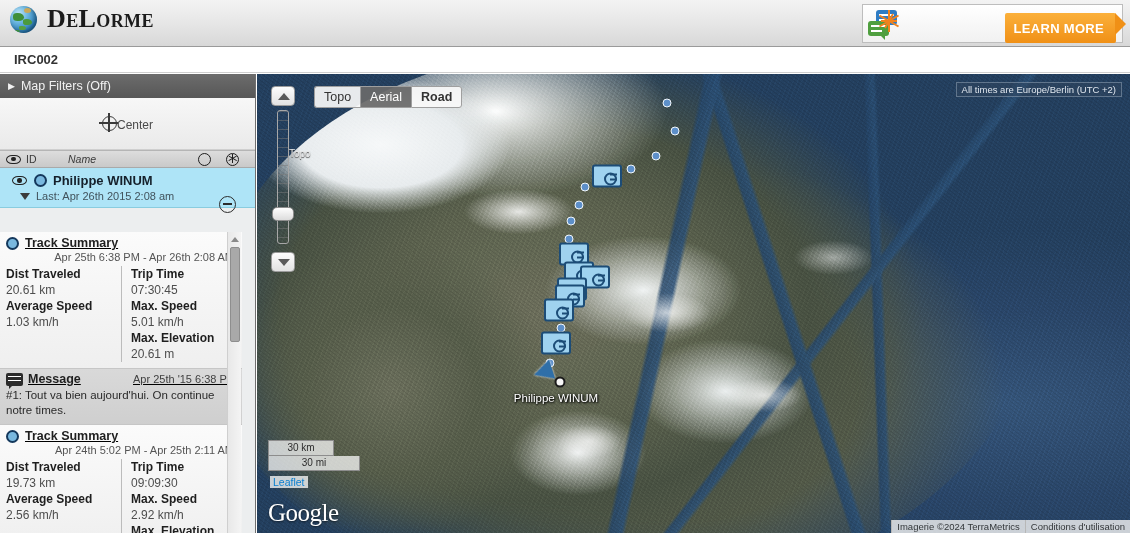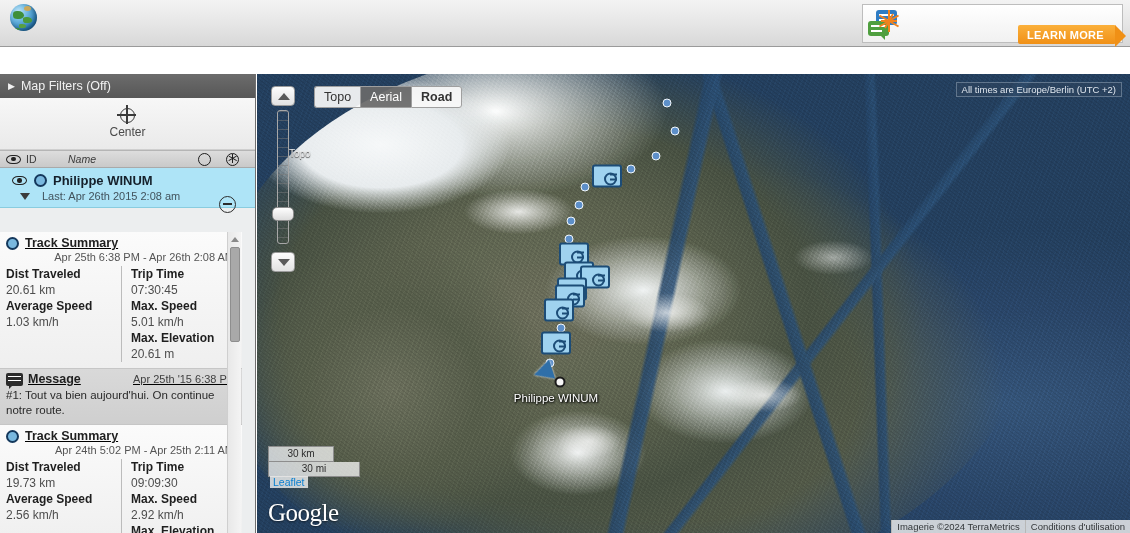--- a/index.html
+++ b/index.html
@@ -60,24 +60,24 @@
   .ad-star { position:relative; width:0; height:0; margin-left:-4px; }
   .ad-star i {
     position:absolute; left:-6px; top:-14px; width:2px; height:22px; background:#f0821e;
     transform-origin: 50% 50%;
   }
   .ad-star i:nth-child(2){ transform: rotate(60deg); }
   .ad-star i:nth-child(3){ transform: rotate(120deg); }
   .ad-star i:nth-child(4){ transform: rotate(30deg); height:16px; top:-11px;}
   .ad-star i:nth-child(5){ transform: rotate(90deg); height:16px; top:-11px;}
   .learn {
-    position:absolute; right: 6px; top: 8px; height: 19px; padding: 0 12px 0 9px;
+    position:absolute; right: 6px; top: 8px; height: 30px; padding: 0 12px 0 9px;
     background: linear-gradient(to bottom,#fbb03b,#f09016);
-    color:#fff; font-size: 11px; font-weight:700; letter-spacing:.3px;
-    display:flex; align-items:center; border-radius:2px;margin-top:12px;
+    color:#fff; font-size: 13px; font-weight:700; letter-spacing:.3px;
+    display:flex; align-items:center; border-radius:2px;
   }
   .learn::after{
     content:""; position:absolute; right:-10px; top:0;
     border-style: solid; border-width: 11.5px 0 11.5px 11px;
     border-color: transparent transparent transparent #f09016;
   }
 
   
   .subbar {
     position:absolute; left:0; top:47px; width:1130px; height:26px;
@@ -90,21 +90,21 @@
   .sidebar { position:absolute; left:0; top:74px; width:256px; height:459px; background:#eceeef;
              border-right:1px solid #6f6f6f; }
   .filters {
     height: 24px; background: linear-gradient(to bottom,#6c6c6c,#575757);
     display:flex; align-items:center; padding-left:8px;
     color:#f2f2f2; font-size:12.5px;
   }
   .filters .tri { font-size:9px; margin-right:6px; }
   .center-box {
     height: 52px; background: linear-gradient(to bottom,#f7f7f7,#eaeaea);
-    display:flex; flex-direction:column; align-items:center; justify-content:center;
+    display:flex; flex-direction:row; align-items:center; justify-content:center;
     border-bottom:1px solid #cfcfcf;
   }
   .cross-icon { width:15px; height:15px; border:1.6px solid #3a3a3a; border-radius:50%; position:relative; }
   .cross-icon::before,.cross-icon::after{content:"";position:absolute;background:#3a3a3a;}
   .cross-icon::before{left:-4px;top:5.4px;width:19px;height:1.6px;}
   .cross-icon::after{top:-4px;left:5.4px;height:19px;width:1.6px;}
   .center-label{ font-size:12px; color:#4a4a4a; margin-top:2px; }
 
   .list-head {
     height: 18px; background: linear-gradient(to bottom,#dddddd,#c9c9c9);
@@ -120,21 +120,21 @@
   .ico-star i{position:absolute;left:5px;top:0.3px;width:1.4px;height:9px;background:#1d1d1d;transform-origin:50% 50%;}
   .ico-star i:nth-child(2){transform:rotate(60deg);} .ico-star i:nth-child(3){transform:rotate(120deg);}
 
   .row-person {
     background:#aee4f7; border-bottom:1px solid #89ccdf; padding:3px 0 5px 0; position:relative;
   }
   .person-line{ display:flex; align-items:center; padding:2px 0 0 6px; }
   .person-line .eye{ margin-right:7px; }
   .dot-marker{ width:13px;height:13px;border-radius:50%;background:#79b8df;border:2px solid #14385c; margin-right:6px;}
   .person-name{ font-size:13px; font-weight:700; color:#15202b; }
-  .last-line{ display:flex; align-items:center; padding:2px 0 0 20px;gap:6px; }
+  .last-line{ display:flex; align-items:center; padding:2px 0 0 20px; }
   .caret-dn{ width:0;height:0;border-style:solid;border-width:7px 5px 0 5px;border-color:#3c3c3c transparent transparent transparent;margin-right:6px;}
   .last-text{ font-size:11px; color:#41525c; }
   .minus-btn{ position:absolute; right:19px; top:28px; width:17px;height:17px;border:1.6px solid #2b2b2b;border-radius:50%; }
   .minus-btn::after{content:"";position:absolute;left:2.5px;top:6.2px;width:9px;height:1.8px;background:#2b2b2b;}
 
   .detail-wrap{ position:absolute; left:0; top:158px; width:256px; height:375px; overflow:hidden; }
   .detail-scroll{ position:absolute; left:0; top:0; width:242px; }
   .card{ border-bottom:1px solid #c6c6c6; }
   .card.summary{ background: linear-gradient(to bottom,#fbfbfb,#efefef); padding:4px 6px 6px 6px; }
   .card.message{ background: linear-gradient(to bottom,#d9d9d9,#cfcfcf); padding:3px 6px 6px 6px; }
@@ -228,21 +228,21 @@
   .layers{ position:absolute; left:57px; top:12px; display:flex; }
   .layer-btn{ height:22px; padding:0 9px; display:flex; align-items:center; font-size:12.5px;
     background: rgba(248,248,248,.92); color:#333; border:1px solid #9f9f9f; border-right:none; }
   .layer-btn:first-child{ border-radius:3px 0 0 3px; }
   .layer-btn:last-child{ border-right:1px solid #9f9f9f; border-radius:0 3px 3px 0;font-weight:bold; }
   .layer-btn.active{ background: rgba(105,105,105,.93); color:#fff; }
 
   .tz-note{ position:absolute; right:8px; top:8px; font-size:9.5px; color:#dfe6ee;
     background:rgba(50,70,95,.45); padding:1px 5px; border:1px solid rgba(200,215,230,.35); }
 
-  .scale{ position:absolute; left:11px; bottom:56px; font-size:10px; color:#2c2c2c; }
+  .scale{ position:absolute; left:11px; bottom:62px; font-size:10px; color:#2c2c2c; }
   .scale div{ background:rgba(255,255,255,.72); border:1px solid #8d8d8d; border-top:none;
     padding:0 6px; line-height:14px; }
   .scale .km{ width:66px; border-top:1px solid #8d8d8d; text-align:center; }
   .scale .mi{ width:92px; text-align:center; }
   .leaflet{ position:absolute; left:13px; bottom:45px; font-size:10.5px; color:#0a7fd0;
     background:rgba(255,255,255,.75); padding:0 3px; }
   .gwatermark{ position:absolute; left:11px; bottom:6px; font-family:"Liberation Serif",serif;
     font-size:25px; color:#fff; text-shadow:0 1px 2px rgba(0,0,0,.6); letter-spacing:-.5px;}
   .attrib{ position:absolute; right:0; bottom:0; display:flex; font-size:9.5px; color:#33373a; }
   .attrib span{ background:rgba(240,240,240,.82); padding:1px 5px; border-left:1px solid #b7b7b7; }
@@ -261,20 +261,21 @@
     text-shadow: 0 0 3px #000, 1px 1px 2px #000; white-space:nowrap; }
 </style>
 </head>
 <body>
 
 <div id="app">
 
   <div class="topbar">
     <div class="brand">
       <div class="globe"></div>
+      <div class="brand-text">DeLorme</div>
     </div>
 
     <div class="adbox">
       <div class="ad-chat">
         <div class="bubble b-blue"></div>
         <div class="bubble b-green"></div>
         <div class="line bl1"></div>
           <div class="line bl2"></div>
         <div class="line gl1"></div>
           <div class="line gl2"></div>
@@ -283,20 +284,23 @@
         <i></i>
           <i></i>
           <i></i>
           <i></i>
           <i></i>
       </div>
       <div class="learn">LEARN MORE</div>
     </div>
   </div>
 
+  <div class="subbar">
+    <div class="title">IRC002</div>
+  </div>
 
   <div class="sidebar">
 
     <div class="filters">
       <span class="tri">▶</span>
       <span>Map Filters (Off)</span>
     </div>
 
     <div class="center-box">
       <div class="cross-icon"></div>
@@ -354,21 +358,21 @@
             </div>
           </div>
         </div>
 
         <div class="card message">
           <div class="card-head">
             <span class="msg-icon"></span>
             <span class="card-title">Message</span>
             <span class="msg-date">Apr 25th '15 6:38 PM</span>
           </div>
-          <div class="msg-body">#1: Tout va bien aujourd'hui. On continue notre route.</div>
+          <div class="msg-body">#1: Tout va bien aujourd'hui. On continue notre times.</div>
         </div>
 
         <div class="card summary">
           <div class="card-head">
             <span class="dot-marker"></span>
             <span class="card-title">Track Summary</span>
           </div>
           <div class="sum-range">Apr 24th 5:02 PM - Apr 25th 2:11 AM</div>
           <div class="stats">
             <div class="col">

